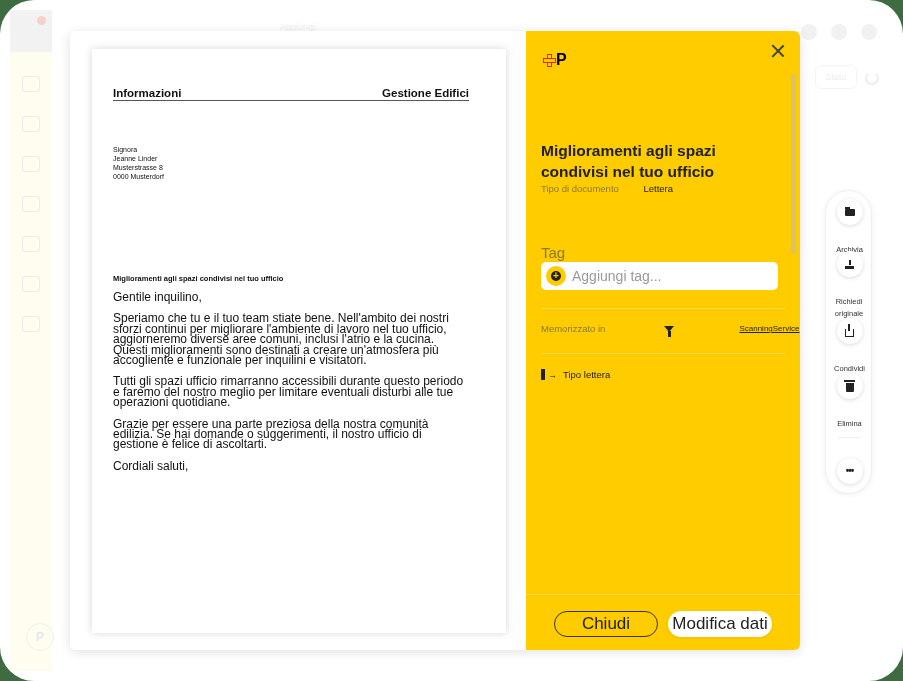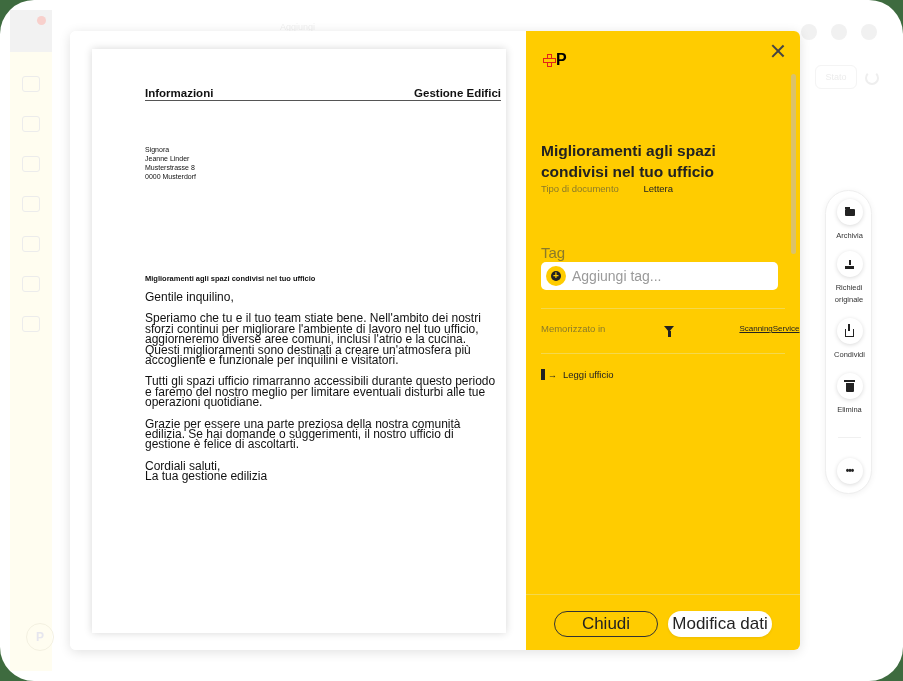--- a/index.html
+++ b/index.html
@@ -14,21 +14,21 @@
   .bg-logo { position: absolute; left: 16px; bottom: 20px; width: 28px; height: 28px; border-radius: 50%; border: 1px solid #f3f0e0; color: #e6e6ee; font-size: 12px; font-weight: bold; text-align: center; line-height: 26px; }
   .bg-top-icons { position: absolute; right: 26px; top: 24px; display: flex; gap: 14px; }
   .bg-top-icons span { width: 16px; height: 16px; border-radius: 50%; background: #f1f1f1; display: block; }
   .bg-status { position: absolute; right: 46px; top: 65px; width: 42px; height: 24px; border: 1px solid #f4f4f4; border-radius: 6px; font-size: 9px; color: #ececec; text-align: center; line-height: 22px; }
   .bg-refresh { position: absolute; right: 24px; top: 71px; width: 14px; height: 14px; border: 2px solid #eee; border-radius: 50%; border-top-color: transparent; }
   .bg-tab-label { position: absolute; left: 280px; top: 22px; font-size: 9px; color: #efefef; }
 
   
   .modal { position: absolute; left: 70px; top: 31px; width: 730px; height: 619px; border-radius: 6px; box-shadow: 0 2px 12px rgba(0,0,0,0.12); display: flex; overflow: hidden; }
   .preview-pane { width: 456px; height: 100%; background: #ffffff; position: relative; }
-  .paper { position: absolute; left: 22px; top: 18px; width: 414px; height: 584px; background: #fff; box-shadow: 0 0 8px rgba(0,0,0,0.16); padding: 38px 22px 0 53px; color: #111; }
+  .paper { position: absolute; left: 22px; top: 18px; width: 414px; height: 584px; background: #fff; box-shadow: 0 0 8px rgba(0,0,0,0.16); padding: 38px 22px 0 21px; color: #111; }
   .paper-header { display: flex; justify-content: space-between; align-items: flex-end; border-bottom: 1.5px solid #555; padding-bottom: 1px; width: 356px; }
   .paper-header span { font-size: 11.5px; font-weight: bold; }
   .address { margin-top: 44px; font-size: 7px; line-height: 9px; }
   .letter-subject { margin-top: 93px; font-size: 7.5px; font-weight: bold; }
   .letter-p { margin-top: 11px; font-size: 12px; line-height: 10.4px; width: 356px; }
   .letter-p.first { margin-top: 9px; }
 
   .info-pane { width: 274px; height: 100%; background: #ffcc00; position: relative; }
   .logo { position: absolute; left: 18px; top: 21px; display: flex; align-items: center; }
   .logo .cross { width: 11px; height: 11px; position: relative; }
@@ -63,21 +63,21 @@
   .read-arrow { font-size: 9px; margin-right: 6px; }
   .footer-divider { position: absolute; left: 0; bottom: 55px; width: 274px; height: 1px; background: #f4d84d; }
   .btn { position: absolute; bottom: 13px; height: 26px; border-radius: 14px; font-size: 17px; color: #222; text-align: center; line-height: 24px; cursor: pointer; font-family: "Liberation Sans", sans-serif; }
   .btn-close { left: 28px; width: 104px; border: 1.5px solid #333; background: transparent; }
   .btn-edit { left: 142px; width: 104px; background: #fff; border: none; line-height: 26px; box-shadow: 0 1px 3px rgba(0,0,0,0.08); }
 
   
   .rail { position: absolute; left: 825px; top: 190px; width: 47px; height: 304px; border-radius: 24px; background: #fff; border: 1px solid #eee; box-shadow: 0 1px 6px rgba(0,0,0,0.06); }
   .rail-item { position: absolute; left: 0; width: 47px; text-align: center; cursor: pointer; }
   .rail-circle { width: 26px; height: 26px; border-radius: 50%; background: #fff; box-shadow: 0 1px 4px rgba(0,0,0,0.15); margin: 0 auto; display: flex; align-items: center; justify-content: center; font-size: 10px; color: #222; }
-  .rail-label { margin-top: 5px; font-size: 7.5px; line-height: 12px; color: #333; }
+  .rail-label { margin-top: 19px; font-size: 7.5px; line-height: 12px; color: #333; }
   .rail-sep { position: absolute; left: 12px; top: 246px; width: 23px; height: 1px; background: #f0f0f0; }
   .ico-folder { width: 10px; height: 7px; background: #222; border-radius: 1px; position: relative; }
   .ico-folder::before { content: ""; position: absolute; left: 0; top: -2px; width: 5px; height: 2px; background: #222; }
   .ico-download { width: 9px; height: 9px; position: relative; }
   .ico-download::before { content: ""; position: absolute; left: 3.5px; top: 0; width: 2px; height: 5px; background: #222; }
   .ico-download::after { content: ""; position: absolute; left: 0; bottom: 0; width: 9px; height: 3px; background: #222; }
   .ico-share { width: 9px; height: 8px; border: 1.5px solid #222; border-top: none; position: relative; margin-top: 3px; }
   .ico-share::before { content: ""; position: absolute; left: 2.3px; top: -5px; width: 1.5px; height: 7px; background: #222; }
   .ico-trash { width: 8px; height: 9px; background: #222; border-radius: 0 0 1px 1px; position: relative; margin-top: 2px; }
   .ico-trash::before { content: ""; position: absolute; left: -1.5px; top: -2.5px; width: 11px; height: 1.5px; background: #222; }
@@ -123,21 +123,20 @@
           <div>Musterstrasse 8</div>
           <div>0000 Musterdorf</div>
         </div>
         <div class="letter-subject">Miglioramenti agli spazi condivisi nel tuo ufficio</div>
         <div class="letter-p first">Gentile inquilino,</div>
         <div class="letter-p">Speriamo che tu e il tuo team stiate bene. Nell'ambito dei nostri sforzi continui per migliorare l'ambiente di lavoro nel tuo ufficio, aggiorneremo diverse aree comuni, inclusi l'atrio e la cucina. Questi miglioramenti sono destinati a creare un'atmosfera più accogliente e funzionale per inquilini e visitatori.</div>
         <div class="letter-p">Tutti gli spazi ufficio rimarranno accessibili durante questo periodo e faremo del nostro meglio per limitare eventuali disturbi alle tue operazioni quotidiane.</div>
         <div class="letter-p">Grazie per essere una parte preziosa della nostra comunità edilizia. Se hai domande o suggerimenti, il nostro ufficio di gestione è felice di ascoltarti.</div>
         <div class="letter-p">
           <div>Cordiali saluti,</div>
-          <div>La tua gestione edilizia</div>
         </div>
       </div>
     </div>
 
     <div class="info-pane">
       <div class="logo">
         <span class="cross"></span>
         <span class="p">P</span>
       </div>
       <div class="close-btn"></div>
@@ -164,21 +163,21 @@
         <span class="lbl">Memorizzato in</span>
         <span class="funnel"></span>
         <a>ScanningService</a>
       </div>
 
       <div class="divider" style="top:322px"></div>
 
       <div class="read-link">
         <span class="read-icon"></span>
         <span class="read-arrow">→</span>
-        <span>Leggi ufficio</span>
+        <span>Tipo lettera</span>
       </div>
 
       <div class="footer-divider"></div>
       <button class="btn btn-close">Chiudi</button>
       <button class="btn btn-edit">Modifica dati</button>
     </div>
   </div>
 
   <div class="rail">
     <div class="rail-item" style="top:8px">

